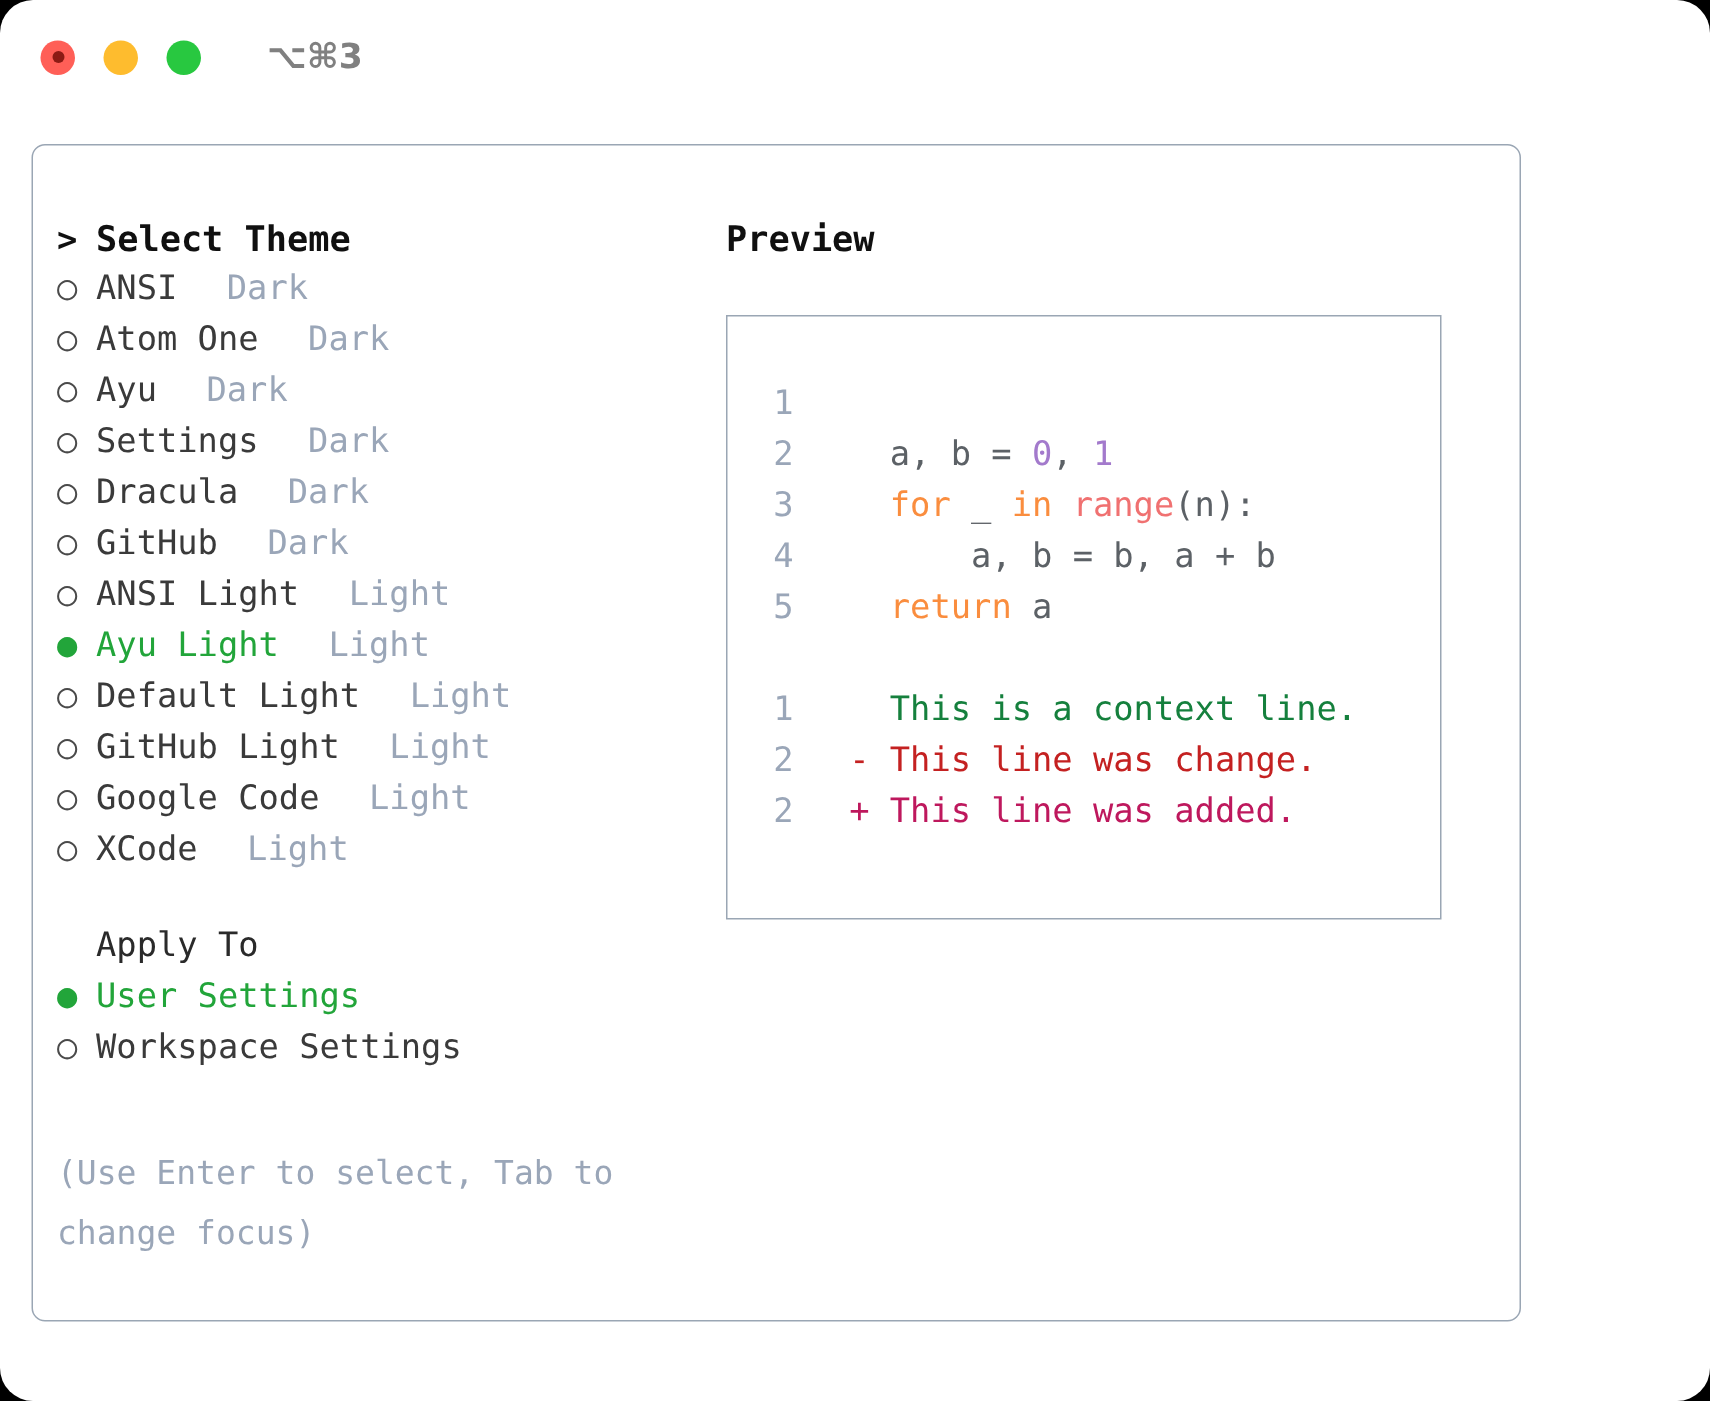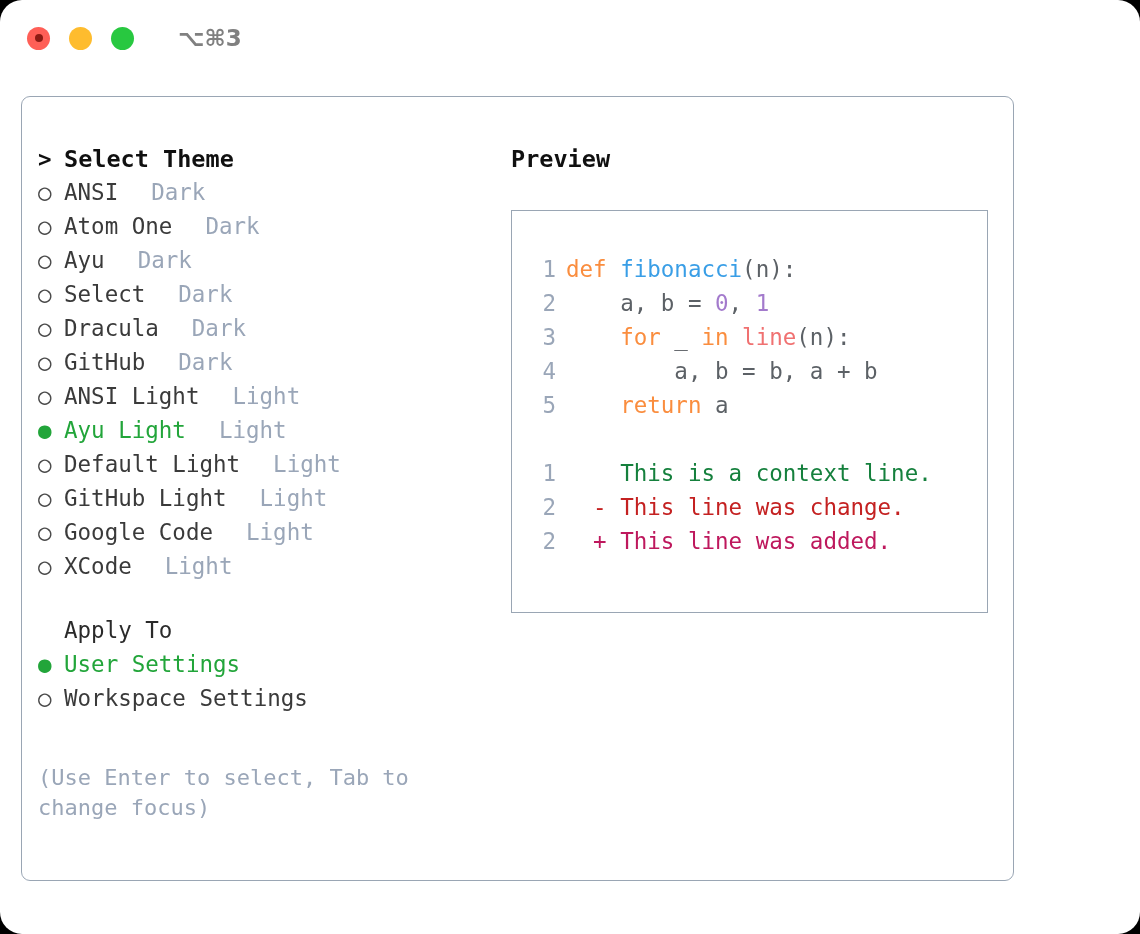--- a/index.html
+++ b/index.html
@@ -135,29 +135,29 @@
   .apply-name.selected { color: #22a53a; }
 
   #apply-block { margin-top: 30px; }
 
   #hint-text {
     position: absolute;
     left: 16px;
     top: 666px;
     width: 400px;
     font-size: 22px;
-    line-height: 30px;
+    line-height: 40px;
     color: #9aa6b8;
     white-space: pre-wrap;
   }
 
   
   #preview-column {
     position: absolute;
-    left: 489px;
+    left: 462px;
     top: 48px;
     width: 490px;
   }
   #preview-header {
     font-size: 23.5px;
     font-weight: bold;
     color: #101010;
     margin-bottom: 37px;
   }
   #preview-box {
@@ -220,21 +220,21 @@
 
         <div class="row" id="select-theme-header">
           <span class="marker">&gt;</span>
           <span>Select Theme</span>
         </div>
 
         <div id="theme-items">
             <div class="row"><span class="marker hollow">○</span><span class="theme-name">ANSI</span><span class="theme-kind">Dark</span></div>
             <div class="row"><span class="marker hollow">○</span><span class="theme-name">Atom One</span><span class="theme-kind">Dark</span></div>
             <div class="row"><span class="marker hollow">○</span><span class="theme-name">Ayu</span><span class="theme-kind">Dark</span></div>
-            <div class="row"><span class="marker hollow">○</span><span class="theme-name">Select</span><span class="theme-kind">Dark</span></div>
+            <div class="row"><span class="marker hollow">○</span><span class="theme-name">Settings</span><span class="theme-kind">Dark</span></div>
             <div class="row"><span class="marker hollow">○</span><span class="theme-name">Dracula</span><span class="theme-kind">Dark</span></div>
             <div class="row"><span class="marker hollow">○</span><span class="theme-name">GitHub</span><span class="theme-kind">Dark</span></div>
             <div class="row"><span class="marker hollow">○</span><span class="theme-name">ANSI Light</span><span class="theme-kind">Light</span></div>
             <div class="row"><span class="marker filled">●</span><span class="theme-name selected">Ayu Light</span><span class="theme-kind">Light</span></div>
             <div class="row"><span class="marker hollow">○</span><span class="theme-name">Default Light</span><span class="theme-kind">Light</span></div>
             <div class="row"><span class="marker hollow">○</span><span class="theme-name">GitHub Light</span><span class="theme-kind">Light</span></div>
             <div class="row"><span class="marker hollow">○</span><span class="theme-name">Google Code</span><span class="theme-kind">Light</span></div>
             <div class="row"><span class="marker hollow">○</span><span class="theme-name">XCode</span><span class="theme-kind">Light</span></div>
           </div>
 
@@ -249,23 +249,23 @@
             </div>
         </div>
       </div>
 
       <div id="hint-text">(Use Enter to select, Tab to change focus)</div>
 
       <div id="preview-column">
         <div id="preview-header">Preview</div>
         <div id="preview-box">
           <div id="code-block">
-              <div class="code-line"><span class="lineno">1</span><span class="code-text"><span class="tok-kw">def </span><span class="tok-fn">fibonacci</span><span class="tok-plain">(n):</span></span></div>
+              <div class="code-line"><span class="lineno">1</span></div>
               <div class="code-line"><span class="lineno">2</span><span class="code-text"><span class="tok-plain">    a, b = </span><span class="tok-num">0</span><span class="tok-plain">, </span><span class="tok-num">1</span></span></div>
-              <div class="code-line"><span class="lineno">3</span><span class="code-text"><span class="tok-plain">    </span><span class="tok-kw">for</span><span class="tok-plain"> _ </span><span class="tok-kw">in</span><span class="tok-plain"> </span><span class="tok-fnred">line</span><span class="tok-plain">(n):</span></span></div>
+              <div class="code-line"><span class="lineno">3</span><span class="code-text"><span class="tok-plain">    </span><span class="tok-kw">for</span><span class="tok-plain"> _ </span><span class="tok-kw">in</span><span class="tok-plain"> </span><span class="tok-fnred">range</span><span class="tok-plain">(n):</span></span></div>
               <div class="code-line"><span class="lineno">4</span><span class="code-text"><span class="tok-plain">        a, b = b, a + b</span></span></div>
               <div class="code-line"><span class="lineno">5</span><span class="code-text"><span class="tok-plain">    </span><span class="tok-kw">return</span><span class="tok-plain"> a</span></span></div>
             </div>
           <div class="diff-gap"></div>
           <div id="diff-block">
               <div class="code-line"><span class="lineno">1</span><span class="code-text diff-ctx">    This is a context line.</span></div>
               <div class="code-line"><span class="lineno">2</span><span class="code-text diff-del">  - This line was change.</span></div>
               <div class="code-line"><span class="lineno">2</span><span class="code-text diff-add">  + This line was added.</span></div>
             </div>
         </div>

